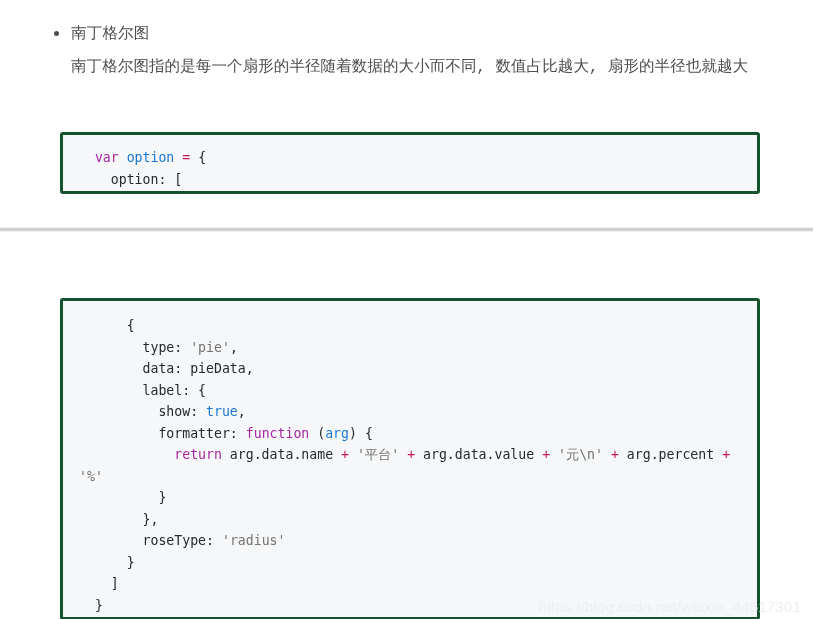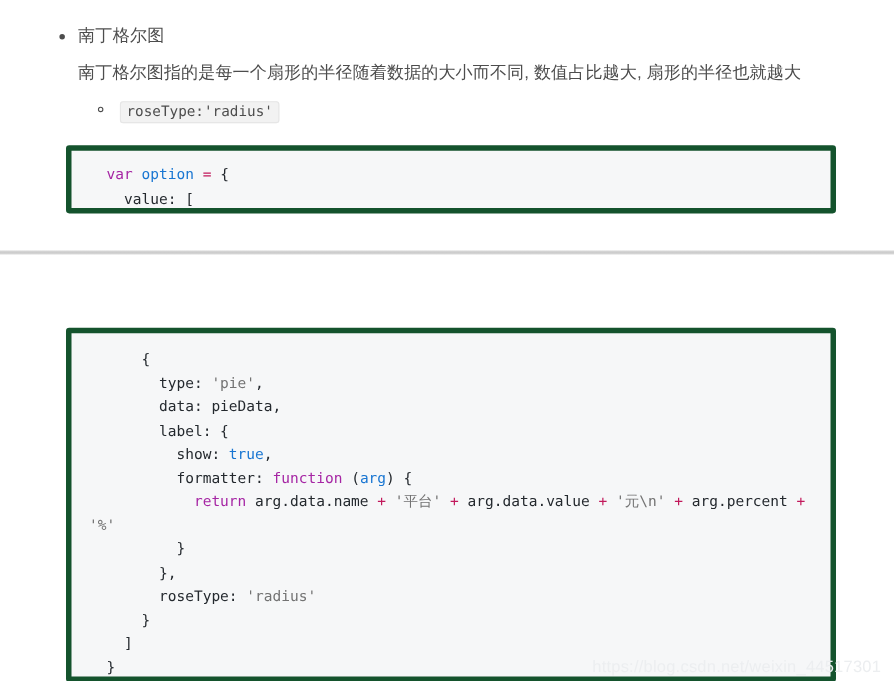--- a/index.html
+++ b/index.html
@@ -51,20 +51,21 @@
     color: #4d4d4d;
     letter-spacing: 0.2px;
   }
   .para {
     font-size: 15.5px;
     line-height: 30px;
     color: #4d4d4d;
     margin-top: 6px;
     letter-spacing: 0.1px;
     white-space: nowrap;
+    font-family: Liberation Mono, monospace;
   }
 
   .sub-list {
     margin: 8px 0 0 0;
     padding: 0;
     list-style: none;
   }
   .sub-item {
     position: relative;
     padding-left: 38px;
@@ -89,21 +90,21 @@
     border-radius: 3px;
     padding: 1px 5px 2px 5px;
     color: #4d4d4d;
     white-space: pre;
   }
 
   
   .code-block {
     position: absolute;
     background: #f6f7f8;
-    border: 5px solid #14532d;
+    border: 3px solid #14532d;
     border-radius: 3px;
     box-sizing: border-box;
     overflow: hidden;
     font-family: "DejaVu Sans Mono", "Liberation Mono", monospace;
     font-size: 13.2px;
     line-height: 21.5px;
     color: #24292e;
     white-space: pre-wrap;
     word-break: break-word;
     padding: 12px 14px 12px 16px;
@@ -157,30 +158,24 @@
 </head>
 <body>
 
 <div class="page">
 
   <ul class="bullet-list">
     <li class="bullet-item">
       <span class="bullet-dot"></span>
       <div class="bullet-title">南丁格尔图</div>
       <div class="para">南丁格尔图指的是每一个扇形的半径随着数据的大小而不同, 数值占比越大, 扇形的半径也就越大</div>
-      <ul class="sub-list">
-        <li class="sub-item">
-          <span class="circle-dot"></span>
-          <code class="inline-code">roseType:'radius'</code>
-        </li>
-      </ul>
     </li>
   </ul>
 
-  <pre class="code-block" id="code-block-1"><span class="ln"><span class="t-txt">  </span><span class="t-kw">var</span><span class="t-txt"> </span><span class="t-var">option</span><span class="t-txt"> </span><span class="t-op">=</span><span class="t-txt"> {</span></span><span class="ln"><span class="t-txt">    value: [</span></span></pre>
+  <pre class="code-block" id="code-block-1"><span class="ln"><span class="t-txt">  </span><span class="t-kw">var</span><span class="t-txt"> </span><span class="t-var">option</span><span class="t-txt"> </span><span class="t-op">=</span><span class="t-txt"> {</span></span><span class="ln"><span class="t-txt">    option: [</span></span></pre>
 
   <div class="divider"></div>
 
   <pre class="code-block" id="code-block-2"><span class="ln"><span class="t-txt">      {</span></span><span class="ln"><span class="t-txt">        type: </span><span class="t-str">'pie'</span><span class="t-txt">,</span></span><span class="ln"><span class="t-txt">        data: pieData,</span></span><span class="ln"><span class="t-txt">        label: {</span></span><span class="ln"><span class="t-txt">          show: </span><span class="t-var">true</span><span class="t-txt">,</span></span><span class="ln"><span class="t-txt">          formatter: </span><span class="t-kw">function</span><span class="t-txt"> (</span><span class="t-var">arg</span><span class="t-txt">) {</span></span><span class="ln"><span class="t-txt">            </span><span class="t-kw">return</span><span class="t-txt"> arg.data.name </span><span class="t-op">+</span><span class="t-txt"> </span><span class="t-str">'平台'</span><span class="t-txt"> </span><span class="t-op">+</span><span class="t-txt"> arg.data.value </span><span class="t-op">+</span><span class="t-txt"> </span><span class="t-str">'元\n'</span><span class="t-txt"> </span><span class="t-op">+</span><span class="t-txt"> arg.percent </span><span class="t-op">+</span><span class="t-txt"> </span><span class="t-str">'%'</span></span><span class="ln"><span class="t-txt">          }</span></span><span class="ln"><span class="t-txt">        },</span></span><span class="ln"><span class="t-txt">        roseType: </span><span class="t-str">'radius'</span></span><span class="ln"><span class="t-txt">      }</span></span><span class="ln"><span class="t-txt">    ]</span></span><span class="ln"><span class="t-txt">  }</span></span></pre>
 
   <div class="watermark">https://blog.csdn.net/weixin_44517301</div>
 
 </div>
 
 </body></html>

